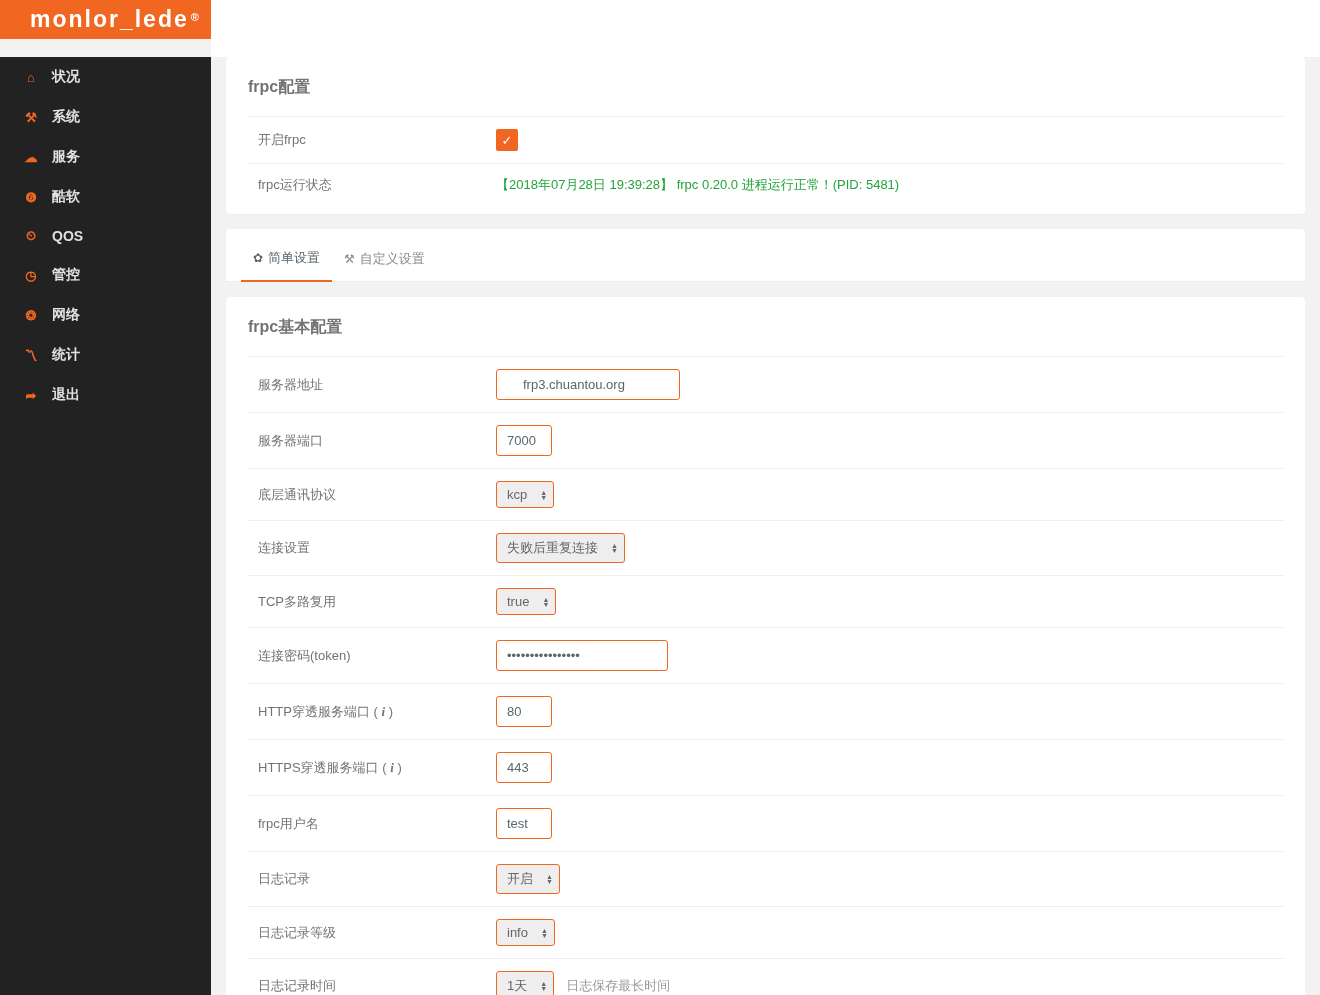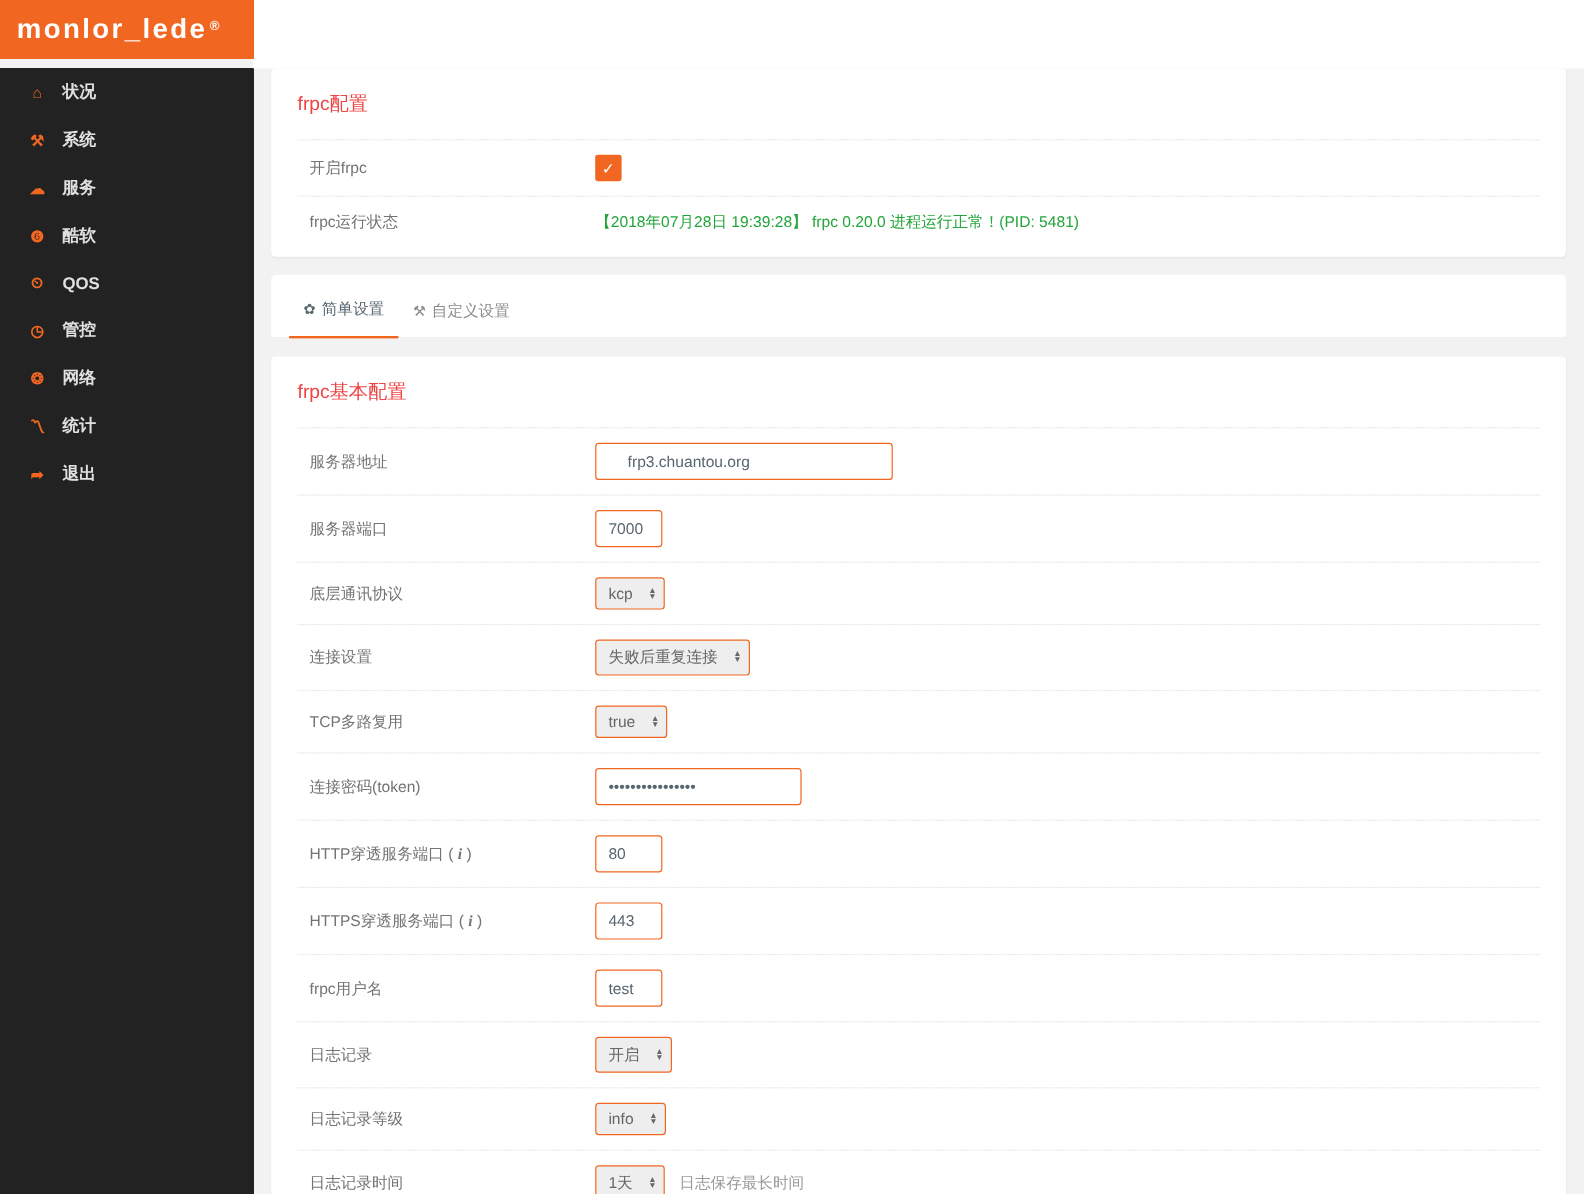--- a/index.html
+++ b/index.html
@@ -6,26 +6,26 @@
     body {
       font-family: -apple-system, BlinkMacSystemFont, "Segoe UI", "Microsoft YaHei", sans-serif;
       background: #f2f2f2;
       color: #58666e;
       font-size: 14px;
     }
     .logo-bar {
       position: fixed;
       top: 0; left: 0;
       width: 211px;
-      height: 49px;
+      height: 39px;
       background: #f16722;
       color: #fff;
       display: flex;
       align-items: center;
-      padding-left: 14px;
+      padding-left: 30px;
       font-size: 23px;
       font-weight: 700;
       letter-spacing: 2px;
       z-index: 10;
     }
     .logo-bar sup { font-size: 11px; margin-left: 2px; margin-top: -6px; }
     .topbar {
       position: fixed;
       top: 0; left: 211px; right: 0;
       height: 57px;
@@ -63,22 +63,22 @@
     }
     .panel {
       background: #fff;
       border-radius: 4px;
       margin-top: 15px;
       padding: 20px 22px 8px 22px;
       box-shadow: 0 1px 1px rgba(0,0,0,0.03);
     }
     .panel-title {
       font-size: 16px;
-      font-weight: 400;
-      color: #ef4444;
+      font-weight: 700;
+      color: #737373;
       margin-bottom: 18px;
     }
     .form-row {
       display: flex;
       align-items: center;
       padding: 12px 0;
       border-top: 1px dotted #e0e0e0;
     }
     .form-row:first-of-type { border-top: none; }
     .form-label {
@@ -127,21 +127,21 @@
     .tab-icon { font-size: 12px; }
     .text-input {
       border: 1px solid #f16722;
       border-radius: 3px;
       padding: 7px 10px;
       font-size: 13px;
       color: #58666e;
       outline: none;
       background: #fff;
     }
-    .text-input.w-lg { width: 248px; padding-left: 26px; }
+    .text-input.w-lg { width: 184px; padding-left: 26px; }
     .text-input.w-sm { width: 56px; }
     .select-box {
       border: 1px solid #f16722;
       border-radius: 3px;
       padding: 5px 26px 5px 10px;
       font-size: 13px;
       color: #666;
       background: #eeeeee;
       position: relative;
       display: inline-flex;

